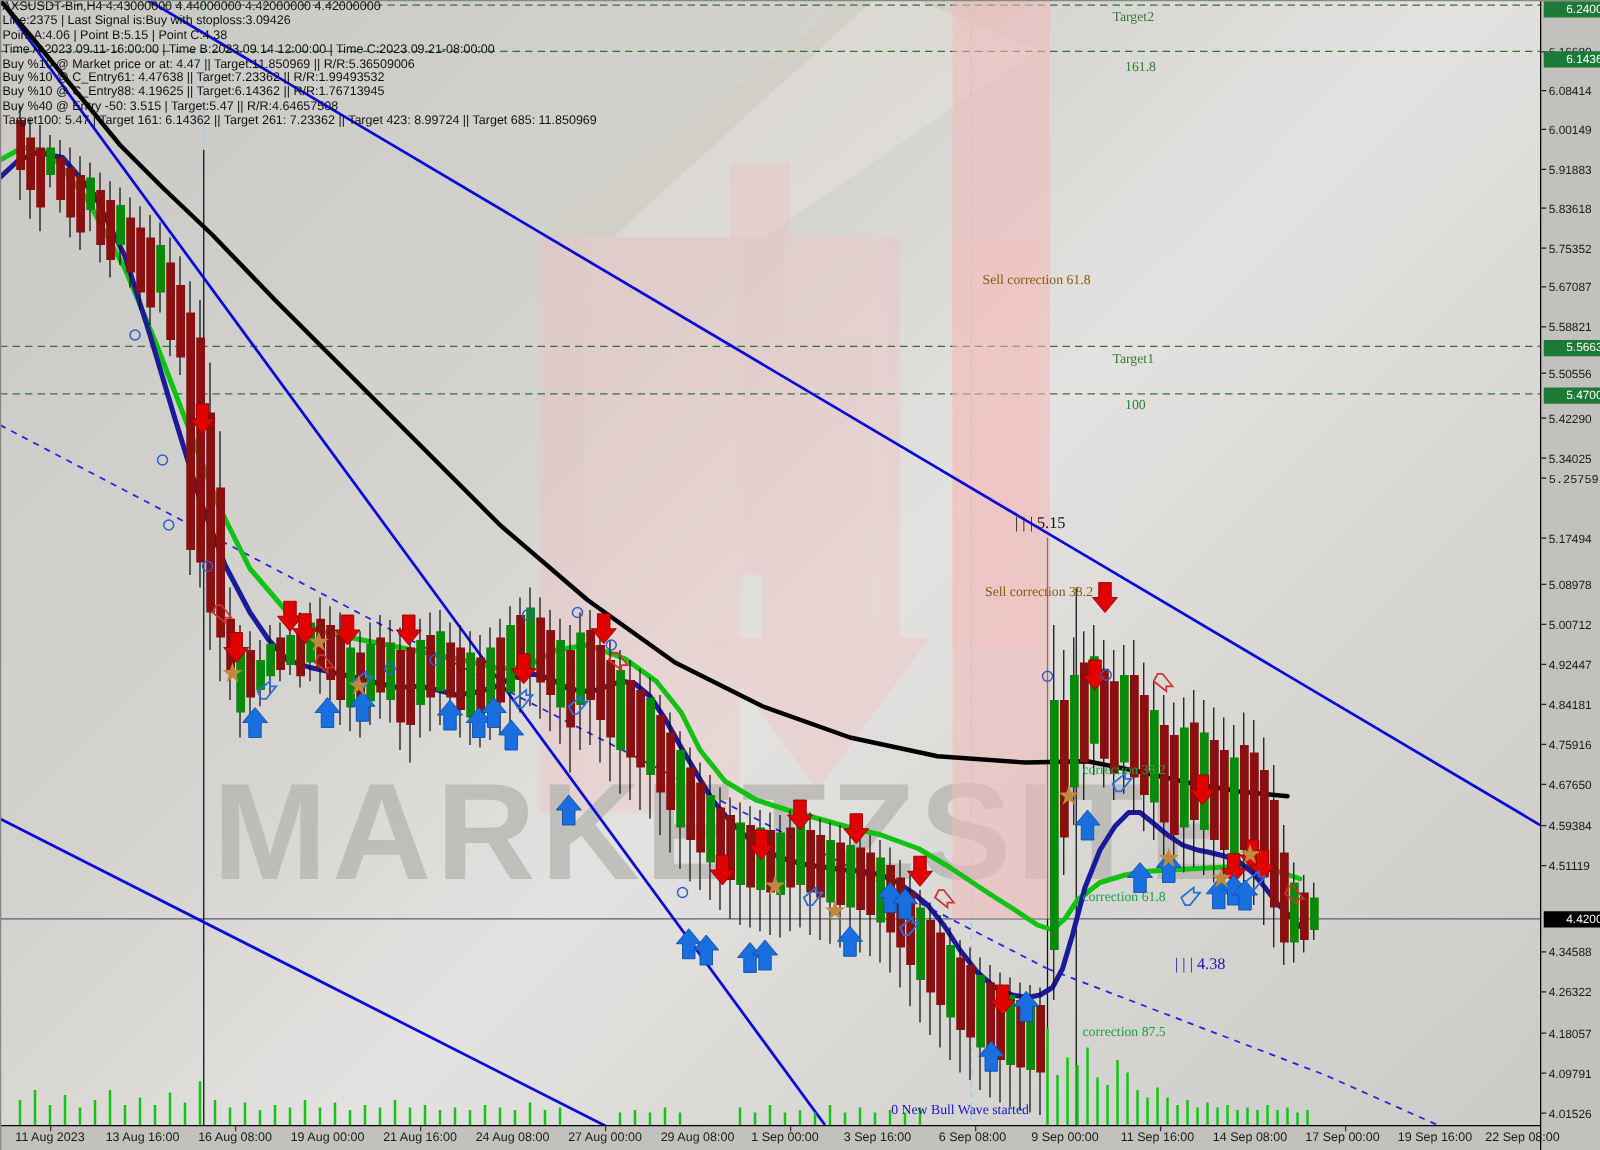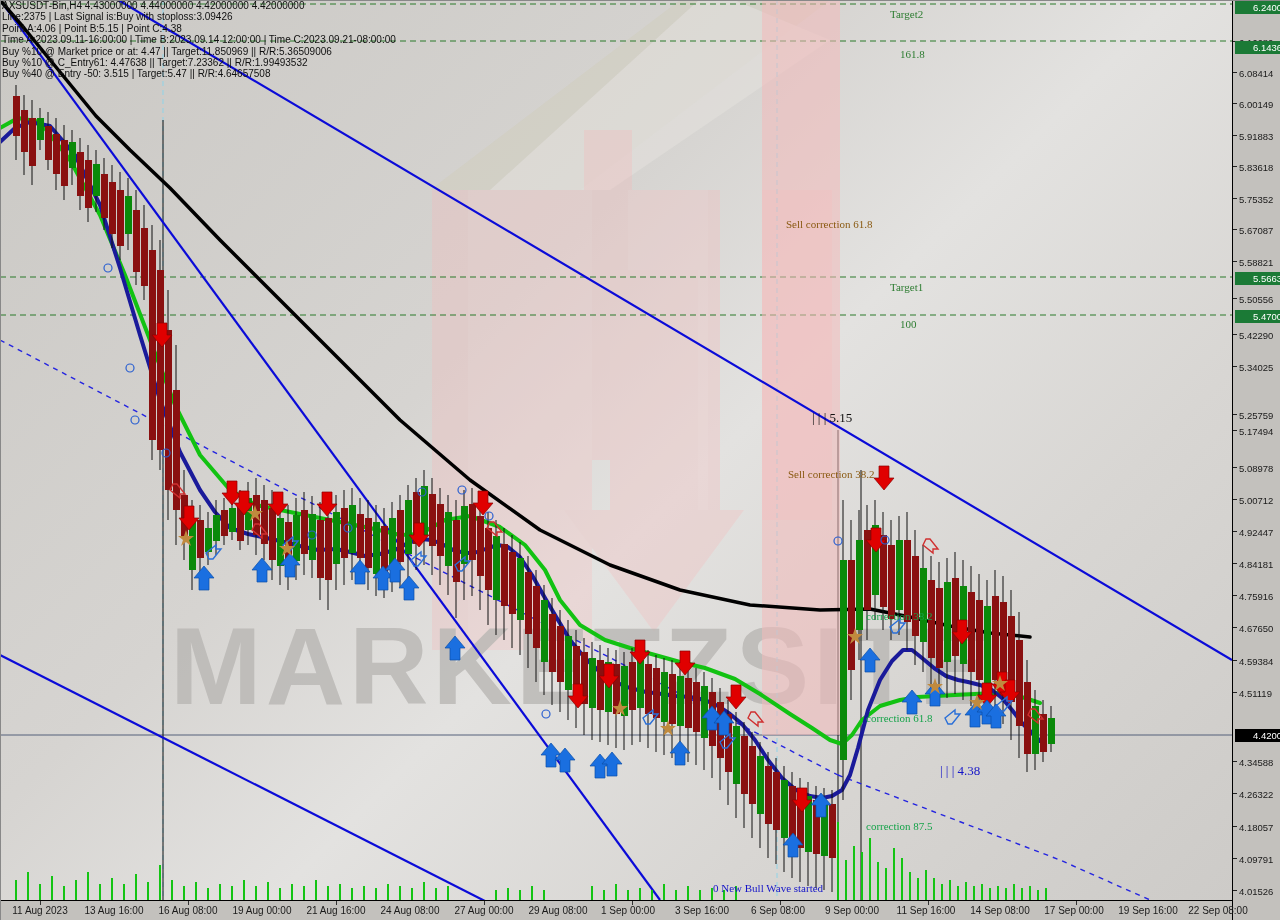--- a/index.html
+++ b/index.html
@@ -678,21 +678,23 @@
       </g>
     </svg>
 
     <div id="hdr">
       <div>AXSUSDT-Bin,H4  4.43000000 4.44000000 4.42000000 4.42000000</div>
       <div>Line:2375 | Last Signal is:Buy with stoploss:3.09426</div>
       <div>Point A:4.06 | Point B:5.15 | Point C:4.38</div>
       <div>Time A:2023.09.11-16:00:00 | Time B:2023.09.14 12:00:00 | Time C:2023.09.21-08:00:00</div>
       <div>Buy %10 @ Market price or at: 4.47 || Target:11.850969 || R/R:5.36509006</div>
       <div>Buy %10 @ C_Entry61: 4.47638 || Target:7.23362 || R/R:1.99493532</div>
+      <div>Buy %10 @ C_Entry88: 4.19625 || Target:6.14362 || R/R:1.76713945</div>
       <div>Buy %40 @ Entry -50: 3.515 | Target:5.47 || R/R:4.64657508</div>
+      <div>Target100: 5.47 | Target 161: 6.14362 || Target 261: 7.23362 || Target 423: 8.99724 || Target 685: 11.850969</div>
     </div>
 
     <div class="anno green" style="left:890px;top:8px;">Target2</div>
     <div class="anno green" style="left:900px;top:48px;">161.8</div>
     <div class="anno brown" style="left:786px;top:218px;">Sell correction 61.8</div>
     <div class="anno green" style="left:890px;top:281px;">Target1</div>
     <div class="anno green" style="left:900px;top:318px;">100</div>
     <div class="anno black" style="left:812px;top:410px;">| | | 5.15</div>
     <div class="anno brown" style="left:788px;top:468px;">Sell correction 38.2</div>
     <div class="anno greenbright" style="left:866px;top:610px;">correction 38.2</div>
@@ -711,21 +713,21 @@
     <div class="ytick" style="top:131px;">5.91883<span class="dash"></span></div>
     <div class="ytick" style="top:162px;">5.83618<span class="dash"></span></div>
     <div class="ytick" style="top:194px;">5.75352<span class="dash"></span></div>
     <div class="ytick" style="top:225px;">5.67087<span class="dash"></span></div>
     <div class="ytick" style="top:257px;">5.58821<span class="dash"></span></div>
     <div class="ylab g" style="top:272px;">5.56638</div>
     <div class="ytick" style="top:294px;">5.50556<span class="dash"></span></div>
     <div class="ylab g" style="top:310px;">5.47000</div>
     <div class="ytick" style="top:330px;">5.42290<span class="dash"></span></div>
     <div class="ytick" style="top:362px;">5.34025<span class="dash"></span></div>
-    <div class="ytick" style="top:410px;">5.25759<span class="dash"></span></div>
+    <div class="ytick" style="top:378px;font-family:Liberation Mono, monospace;">5.25759<span class="dash"></span></div>
     <div class="ytick" style="top:426px;">5.17494<span class="dash"></span></div>
     <div class="ytick" style="top:463px;">5.08978<span class="dash"></span></div>
     <div class="ytick" style="top:495px;">5.00712<span class="dash"></span></div>
     <div class="ytick" style="top:527px;">4.92447<span class="dash"></span></div>
     <div class="ytick" style="top:559px;">4.84181<span class="dash"></span></div>
     <div class="ytick" style="top:591px;">4.75916<span class="dash"></span></div>
     <div class="ytick" style="top:623px;">4.67650<span class="dash"></span></div>
     <div class="ytick" style="top:656px;">4.59384<span class="dash"></span></div>
     <div class="ytick" style="top:688px;">4.51119<span class="dash"></span></div>
     <div class="ylab k" style="top:729px;">4.42000</div>

